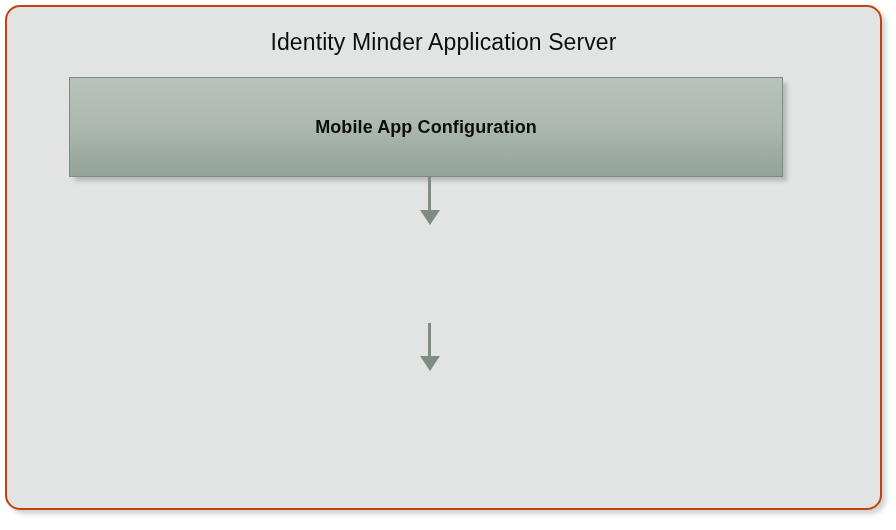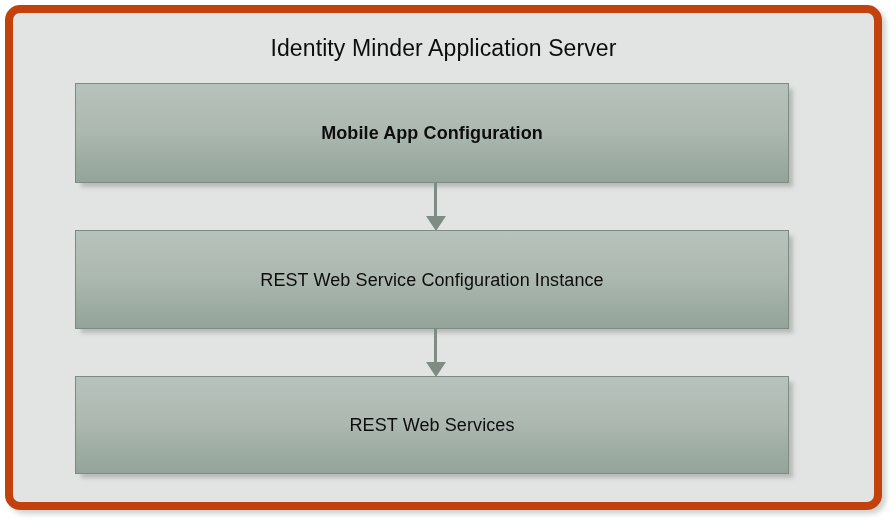--- a/index.html
+++ b/index.html
@@ -25,21 +25,21 @@
 
   
   #app-server-container {
     position: absolute;
     left: 5px;
     top: 5px;
     width: 877px;
     height: 505px;
     box-sizing: border-box;
     background: #e1e4e3;
-    border: 8px solid #c2410c;
+    border: 2px solid #c2410c;
     border-radius: 15px;
     box-shadow: 4px 4px 5px rgba(120, 128, 124, 0.35);
   }
 
   
   #container-title {
     position: absolute;
     left: 0;
     top: 20px;
     width: 100%;
@@ -120,27 +120,21 @@
 
     <div class="proc-box" id="box-mobile-app-configuration">
       <span class="proc-label">Mobile App Configuration</span>
     </div>
 
     <div class="flow-arrow" id="arrow-1">
       <div class="arrow-shaft"></div>
       <div class="arrow-head"></div>
     </div>
 
-    <div class="proc-box" id="box-rest-web-service-config">
-      <span class="proc-label">REST Web Service Configuration Instance</span>
-    </div>
 
     <div class="flow-arrow" id="arrow-2">
       <div class="arrow-shaft"></div>
       <div class="arrow-head"></div>
     </div>
 
-    <div class="proc-box" id="box-rest-web-services">
-      <span class="proc-label">REST Web Services</span>
-    </div>
 
   </div>
 </div>
 
 </body></html>

